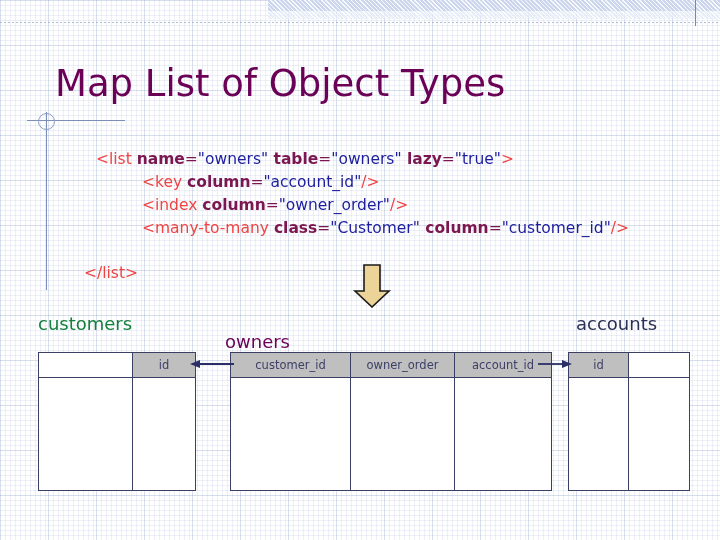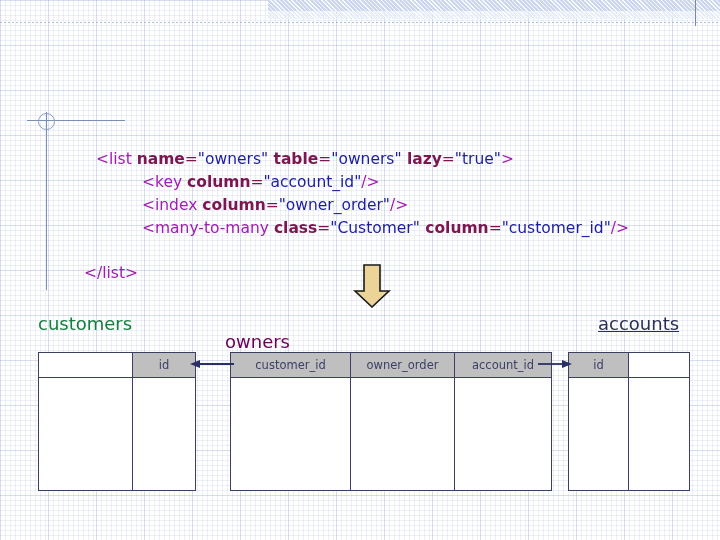--- a/index.html
+++ b/index.html
@@ -141,21 +141,21 @@
     left: 96px;
     top: 148px;
     font-family: "DejaVu Sans", sans-serif;
     font-size: 15.5px;
     line-height: 23px;
     white-space: pre;
   }
   .code .ln { display: block; }
   .code .ln2 { padding-left: 46px; }
   .code .ln5 { padding-left: 0px; margin-left: -12px; margin-top: 22px; }
-  .tag  { color: #a21caf; }
+  .tag  { color: #ef4444; }
   .attr { color: #7b1650; font-weight: bold; }
   .eq   { color: #7b1650; }
   .val  { color: #1d1d9e; }
 
   
   .arrow-down {
     position: absolute;
     left: 353px;
     top: 264px;
     width: 38px;
@@ -163,21 +163,21 @@
   }
 
   
   .lbl {
     position: absolute;
     font-size: 18px;
     white-space: nowrap;
   }
   .lbl-customers { left: 38px;  top: 313px; color: #15803d; }
   .lbl-owners    { left: 225px; top: 331px; color: #6b0057; }
-  .lbl-accounts  { left: 598px; top: 313px; color: #2b2f55; text-decoration: underline; }
+  .lbl-accounts  { left: 576px; top: 313px; color: #2b2f55; }
 
   
   .tbl {
     position: absolute;
     border-collapse: collapse;
     table-layout: fixed;
   }
   .tbl td {
     border: 1px solid #3a3f63;
     font-size: 11.5px;
@@ -209,20 +209,21 @@
 <div id="slide">
 
   <div class="grid-bg"></div>
   <div class="grid-bg2"></div>
 
   <div class="top-banner"></div>
   <div class="top-banner-fade"></div>
   <div class="top-rule"></div>
   <div class="right-vrule"></div>
 
+  <div class="title">Map List of Object Types</div>
 
   <div class="deco-hline"></div>
   <div class="deco-vline"></div>
   <div class="deco-circle"></div>
 
   <div class="code" id="code-block"><span class="ln"><span class="tag">&lt;list </span><span class="attr">name</span><span class="eq">=</span><span class="val">"owners"</span><span class="attr"> table</span><span class="eq">=</span><span class="val">"owners"</span><span class="attr"> lazy</span><span class="eq">=</span><span class="val">"true"</span><span class="tag">&gt;</span></span><span class="ln ln2"><span class="tag">&lt;key </span><span class="attr">column</span><span class="eq">=</span><span class="val">"account_id"</span><span class="tag">/&gt;</span></span><span class="ln ln2"><span class="tag">&lt;index </span><span class="attr">column</span><span class="eq">=</span><span class="val">"owner_order"</span><span class="tag">/&gt;</span></span><span class="ln ln2"><span class="tag">&lt;many-to-many </span><span class="attr">class</span><span class="eq">=</span><span class="val">"Customer"</span><span class="attr"> column</span><span class="eq">=</span><span class="val">"customer_id"</span><span class="tag">/&gt;</span></span><span class="ln ln5"><span class="tag">&lt;/list&gt;</span></span></div>
 
   <svg class="arrow-down" viewBox="0 0 38 44">
     <polygon points="11,1 27,1 27,27 36,27 19,43 2,27 11,27" fill="#ecd498" stroke="#1a1a1a" stroke-width="1.6" stroke-linejoin="miter"></polygon>
   </svg>

